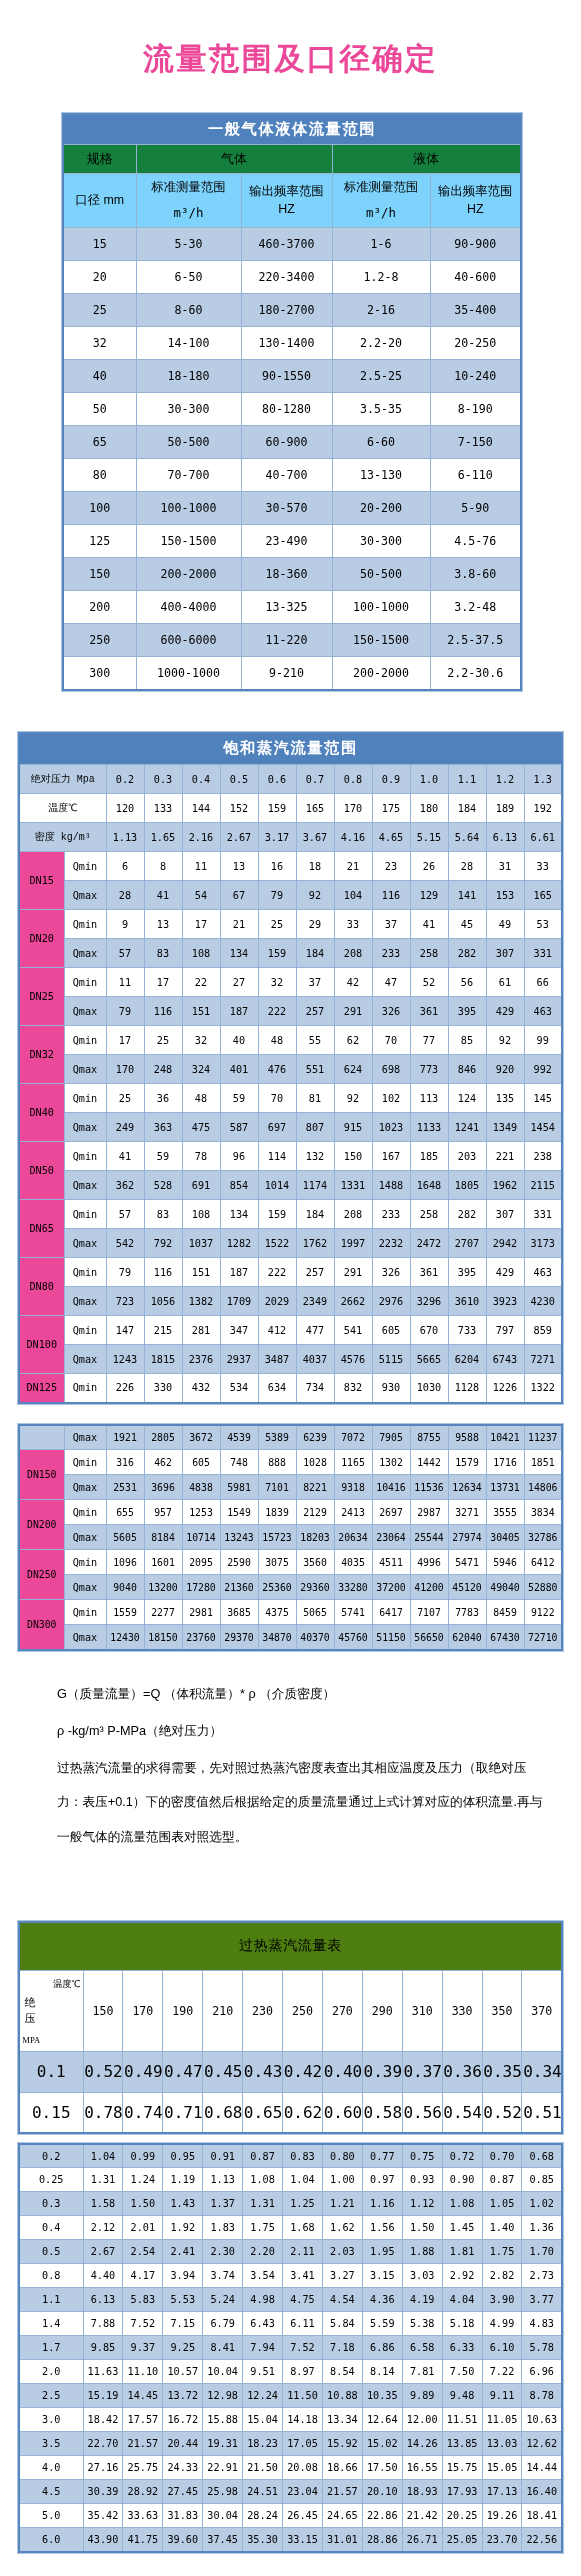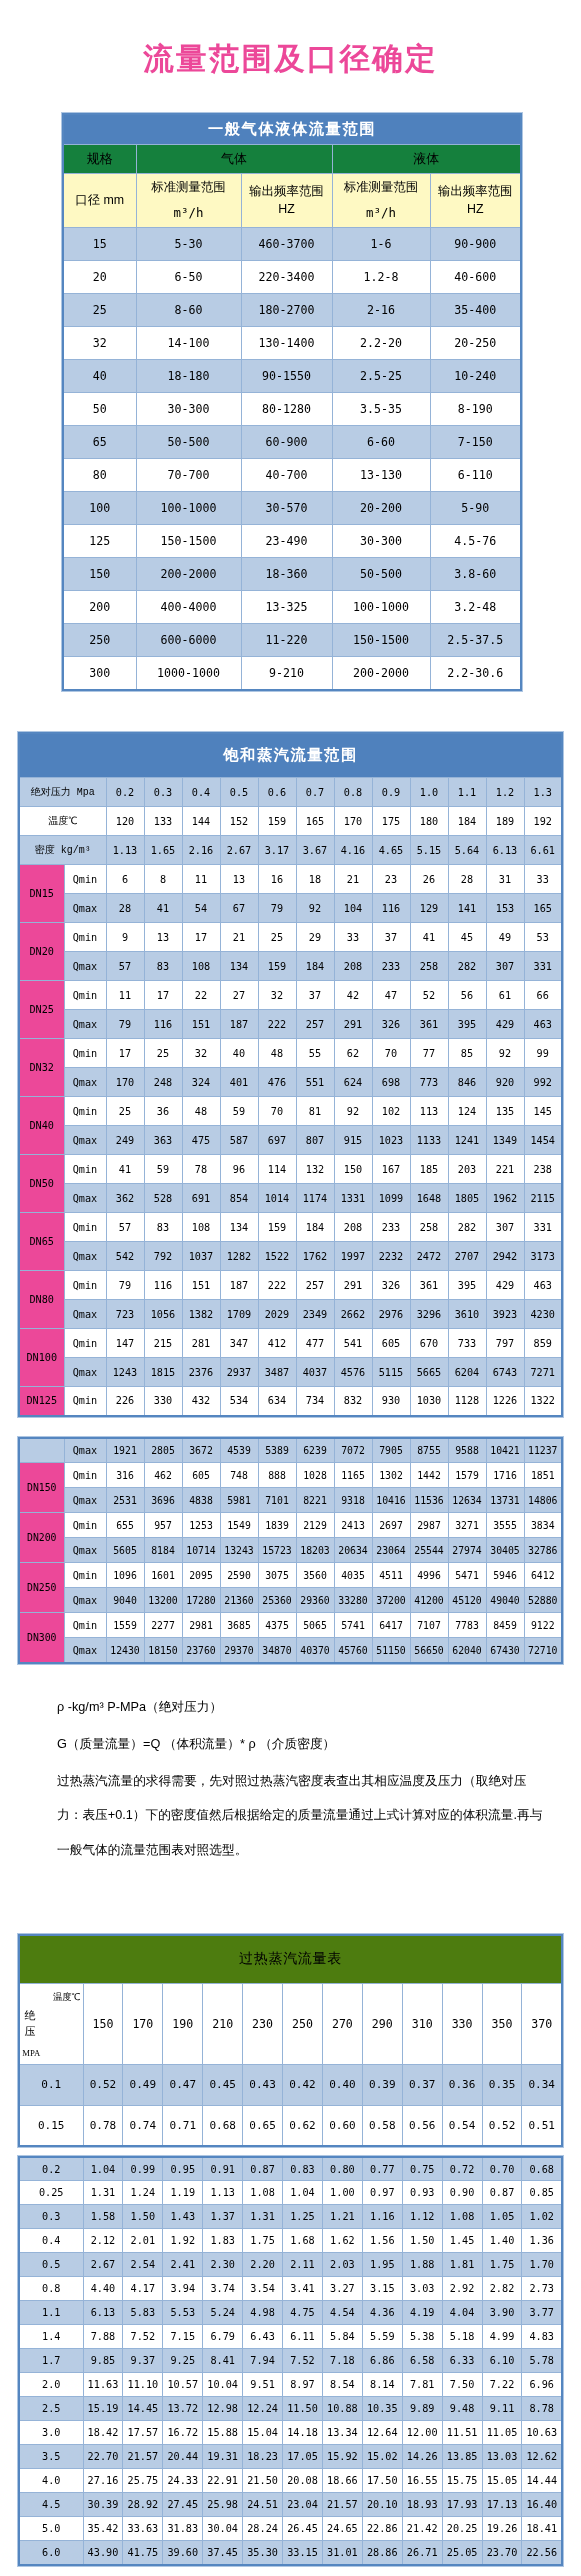--- a/index.html
+++ b/index.html
@@ -3,30 +3,30 @@
 <meta charset="utf-8">
 <style>
   *{box-sizing:border-box;margin:0;padding:0}
   html,body{background:#ffffff}
   body{width:581px;min-height:2576px;font-family:"Liberation Sans",sans-serif;color:#000}
   h1{padding-top:39px;text-align:center;font-size:30.5px;font-weight:bold;letter-spacing:2.2px;color:#ec4899}
 
   table{border-collapse:collapse;table-layout:fixed}
   .blue-table{border:2.2px solid #5586c0;outline:0.7px solid #aec6e2}
   th,td{border:0.7px solid #95b3d7;text-align:center;vertical-align:middle;overflow:hidden;padding:0 0.7px}
-  .band{background:#4f81bd;color:#fff;font-size:15.3px;font-weight:bold;height:45px;letter-spacing:1.5px}
+  .band{background:#4f81bd;color:#fff;font-size:15.3px;font-weight:bold;height:32px;letter-spacing:1.5px}
   tr.stripe td{background:#b8cce4}
   td.dn{background:#ec4899}
   .num{font-family:"DejaVu Sans Mono","Liberation Mono",monospace}
 
   
   .t1{width:458px;margin:33px 0 8px 62px}
   .t1 .band{height:30.5px}
   .t1 .hdr th{height:29px;background:#15803d;font-weight:normal;font-size:13px}
-  .t1 .subhdr th{height:54px;background:#fef9c3;font-weight:normal;font-size:12.4px;line-height:1.4}
+  .t1 .subhdr th{height:54px;background:#7dd3fc;font-weight:normal;font-size:12.4px;line-height:1.4}
   .t1 .subhdr .unit{margin-top:7.3px}
   .t1 tbody td{height:33px;font-size:11.6px}
 
   
   .t2{width:545px;margin:41px 0 0 18px}
   .t2 tbody td{height:29px;font-size:10.2px}
   .t2 td.lbl{font-family:Liberation Mono, monospace;font-size:10px}
   .t2 td.q,.t3 td.q{font-size:10.2px}
 
   
@@ -34,21 +34,21 @@
   .t3 tbody td{height:25px;font-size:9.8px}
 
   
   .notes{margin:26px 0 0 57px;width:491px;font-size:12.7px;line-height:2.7;color:#000}
   .notes p+p{margin-top:2.9px}
 
   
   .t4{width:545px;margin:67px 0 0 18px}
   .t4 .band{background:#4d7c0f;color:#000;font-weight:normal;font-size:14px;height:48px;letter-spacing:0.7px}
   .t4 .thr th{height:81px;background:#fff;font-weight:normal;font-size:11.6px}
-  .t4 tbody td{height:41px;font-size:11px}
+  .t4 tbody td{height:41px;font-size:16px}
 
   
   .corner{position:relative;background:linear-gradient(to bottom right,transparent calc(50% - 0.7px),#5586c0 calc(50% - 0.7px),#5586c0 calc(50% + 0.7px),transparent calc(50% + 0.7px)) #fff}
   .corner .c-top{position:absolute;top:7.3px;right:2.2px;font-size:9.4px}
   .corner .c-left{position:absolute;left:4.4px;top:23px;width:11px;line-height:1.5;font-size:11px;word-break:break-all;text-align:center}
   .corner .c-unit{position:absolute;left:2.2px;bottom:5.8px;font-size:8.7px;font-family:Liberation Serif, serif}
 
   
   .t5{width:545px;margin:8.7px 0 0 18px}
   .t5 tbody td{height:24px;font-size:10.2px}
@@ -423,21 +423,21 @@
         </tr>
         <tr class="stripe">
           <td class="q num">Qmax</td>
           <td class="num">362</td>
           <td class="num">528</td>
           <td class="num">691</td>
           <td class="num">854</td>
           <td class="num">1014</td>
           <td class="num">1174</td>
           <td class="num">1331</td>
-          <td class="num">1099</td>
+          <td class="num">1488</td>
           <td class="num">1648</td>
           <td class="num">1805</td>
           <td class="num">1962</td>
           <td class="num">2115</td>
         </tr>
         <tr>
           <td class="dn num" rowspan="2">DN65</td>
           <td class="q num">Qmin</td>
           <td class="num">57</td>
           <td class="num">83</td>
@@ -691,22 +691,22 @@
           <td class="num">51150</td>
           <td class="num">56650</td>
           <td class="num">62040</td>
           <td class="num">67430</td>
           <td class="num">72710</td>
         </tr>
       </tbody>
   </table>
 
   <div class="notes">
+    <p>G（质量流量）=Q （体积流量）* ρ （介质密度）</p>
     <p>ρ -kg/m³ P-MPa（绝对压力）</p>
-    <p>G（质量流量）=Q （体积流量）* ρ （介质密度）</p>
     <p>过热蒸汽流量的求得需要，先对照过热蒸汽密度表查出其相应温度及压力（取绝对压力：表压+0.1）下的密度值然后根据给定的质量流量通过上式计算对应的体积流量.再与一般气体的流量范围表对照选型。</p>
   </div>
 
   <table class="t4 blue-table">
     <colgroup>
         <col style="width:64px">
       </colgroup>
     <thead>
       <tr>
         <th colspan="13" class="band">过热蒸汽流量表</th>

